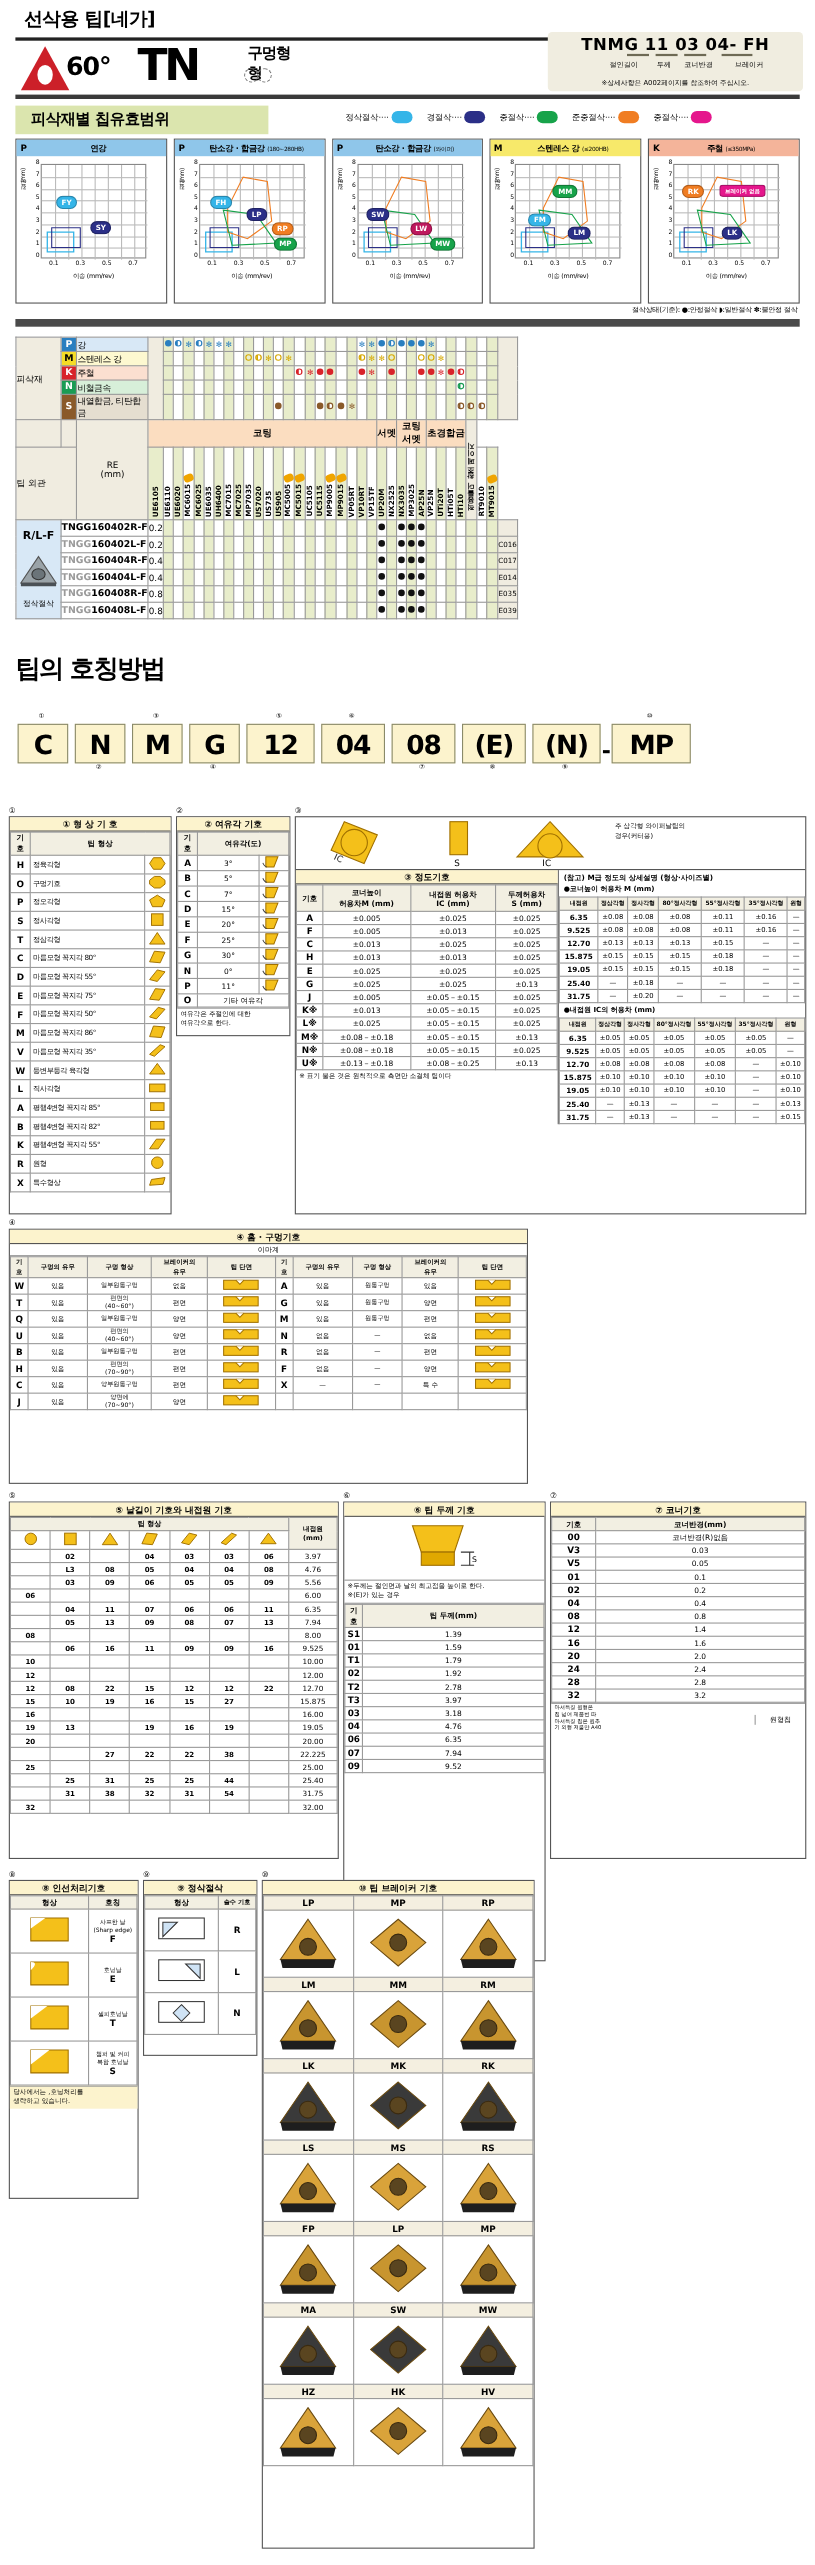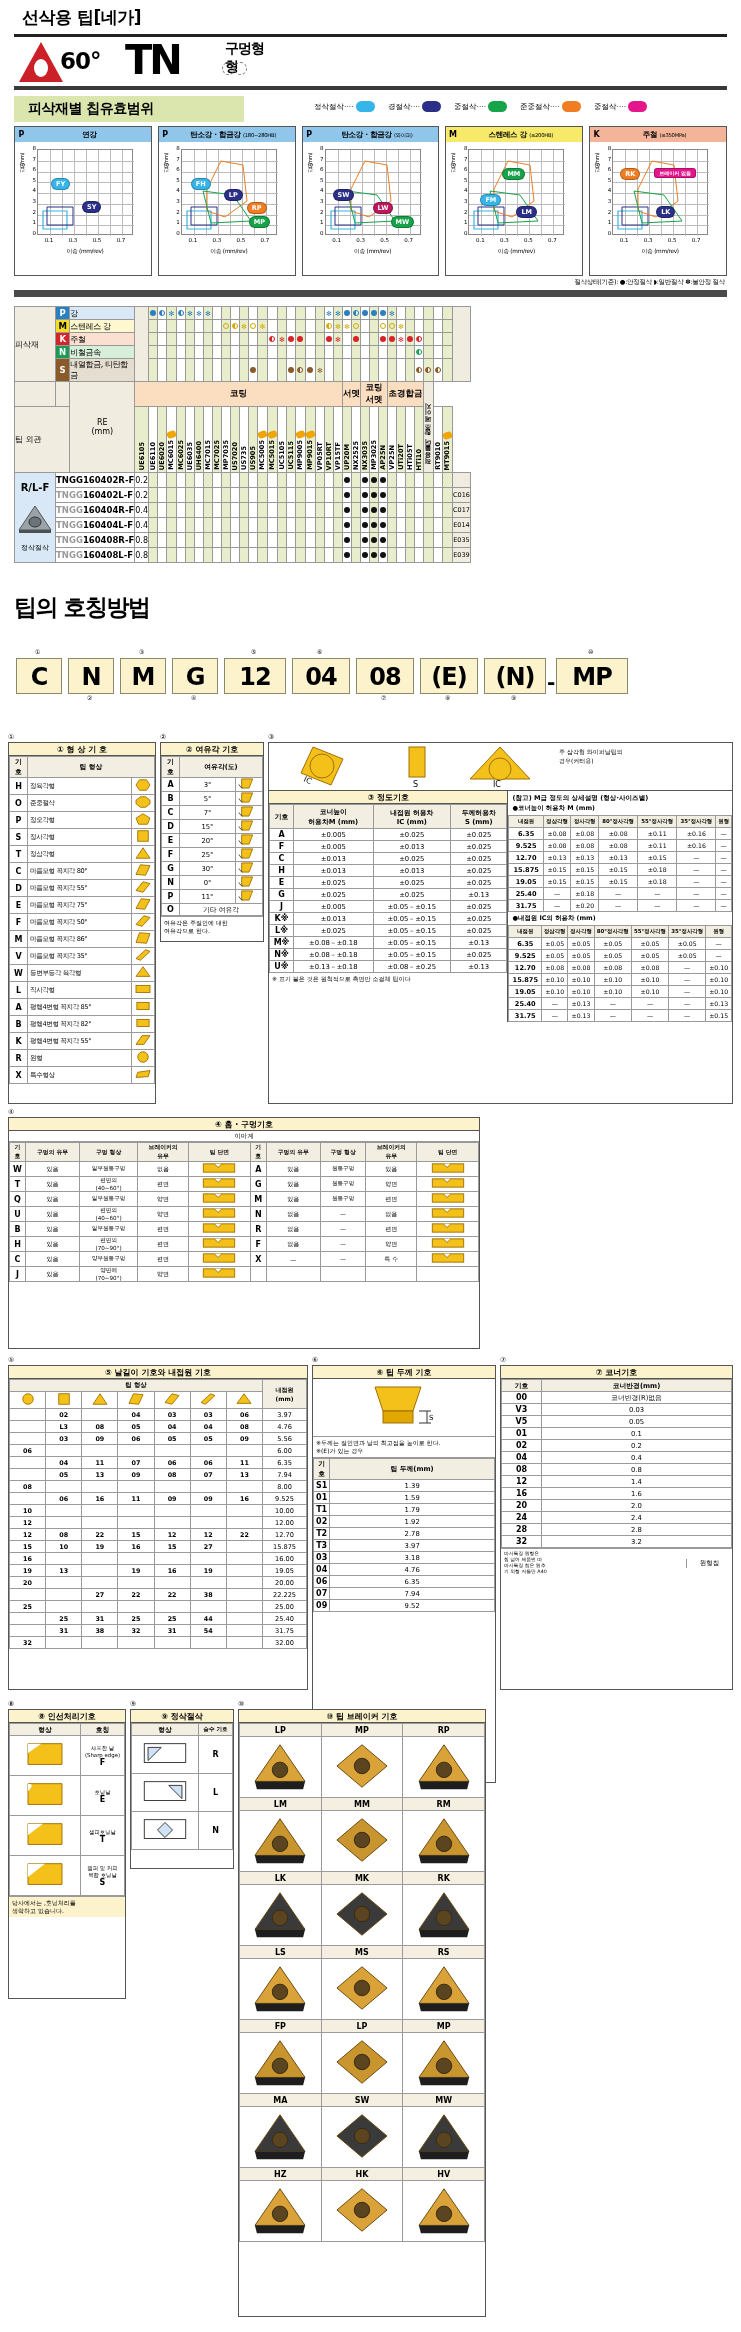--- a/index.html
+++ b/index.html
@@ -117,20 +117,34 @@
     <path d="M23 2 L45 42 L1 42 Z" fill="#cc2029"></path>
     <ellipse cx="23" cy="28" rx="7" ry="9" fill="#ffffff"></ellipse>
   </svg>
   <div class="deg60">60°</div>
   <div class="tn-big">TN</div>
   <div class="tn-sub1">구멍형</div>
   <div class="tn-sub2">형</div>
   <div class="tn-circ" style="left:222px;top:62px"></div>
   <div class="tn-circ" style="left:234px;top:62px"></div>
 
+  <div class="code-box">
+    <div class="code-main">TNMG 11 03 04- FH</div>
+    <div class="code-seg" style="left:72px;top:20px;width:20px"></div>
+    <div class="code-seg" style="left:98px;top:20px;width:20px"></div>
+    <div class="code-seg" style="left:124px;top:20px;width:20px"></div>
+    <div class="code-seg" style="left:158px;top:20px;width:28px"></div>
+    <div class="code-lbls">
+      <span style="left:56px">절인길이</span>
+      <span style="left:99px">두께</span>
+      <span style="left:124px">코너반경</span>
+      <span style="left:170px">브레이커</span>
+    </div>
+    <div class="code-note">※상세사항은 A002페이지를 참조하여 주십시오.</div>
+  </div>
   <div class="hdr-rule2"></div>
 
   <div class="cr-wrap">
     <div class="cr-title">피삭재별 칩유효범위</div>
     <div class="cr-legend" id="crLegend">
         <span class="lg" style="left: 0px;">정삭절삭····</span>
         <span class="pill" style="left: 42px; background: rgb(53, 181, 232);"></span>
         <span class="lg" style="left: 74px;">경절삭····</span>
         <span class="pill" style="left: 108px; background: rgb(43, 47, 135);"></span>
         <span class="lg" style="left: 140px;">중절삭····</span>
@@ -897,21 +911,21 @@
             </tr>
             <tr>
               <td class="sym">H</td>
               <td style="font-size:6.6px;letter-spacing:-0.4px">정육각형</td>
               <td class="c" style="width:22px"><svg width="18" height="14" viewBox="0 0 20 16">
                   <polygon points="6,2 14,2 18,8 14,14 6,14 2,8" fill="#f4c01a" stroke="#a07000"></polygon>
                 </svg></td>
             </tr>
             <tr>
               <td class="sym">O</td>
-              <td style="font-size:6.6px;letter-spacing:-0.4px">준중절삭</td>
+              <td style="font-size:6.6px;letter-spacing:-0.4px">구멍기호</td>
               <td class="c" style="width:22px"><svg width="18" height="14" viewBox="0 0 20 16">
                   <polygon points="7,2 13,2 18,6 18,10 13,14 7,14 2,10 2,6" fill="#f4c01a" stroke="#a07000"></polygon>
                 </svg></td>
             </tr>
             <tr>
               <td class="sym">P</td>
               <td style="font-size:6.6px;letter-spacing:-0.4px">정오각형</td>
               <td class="c" style="width:22px"><svg width="18" height="14" viewBox="0 0 20 16">
                   <polygon points="10,2 18,7 15,14 5,14 2,7" fill="#f4c01a" stroke="#a07000"></polygon>
                 </svg></td>

